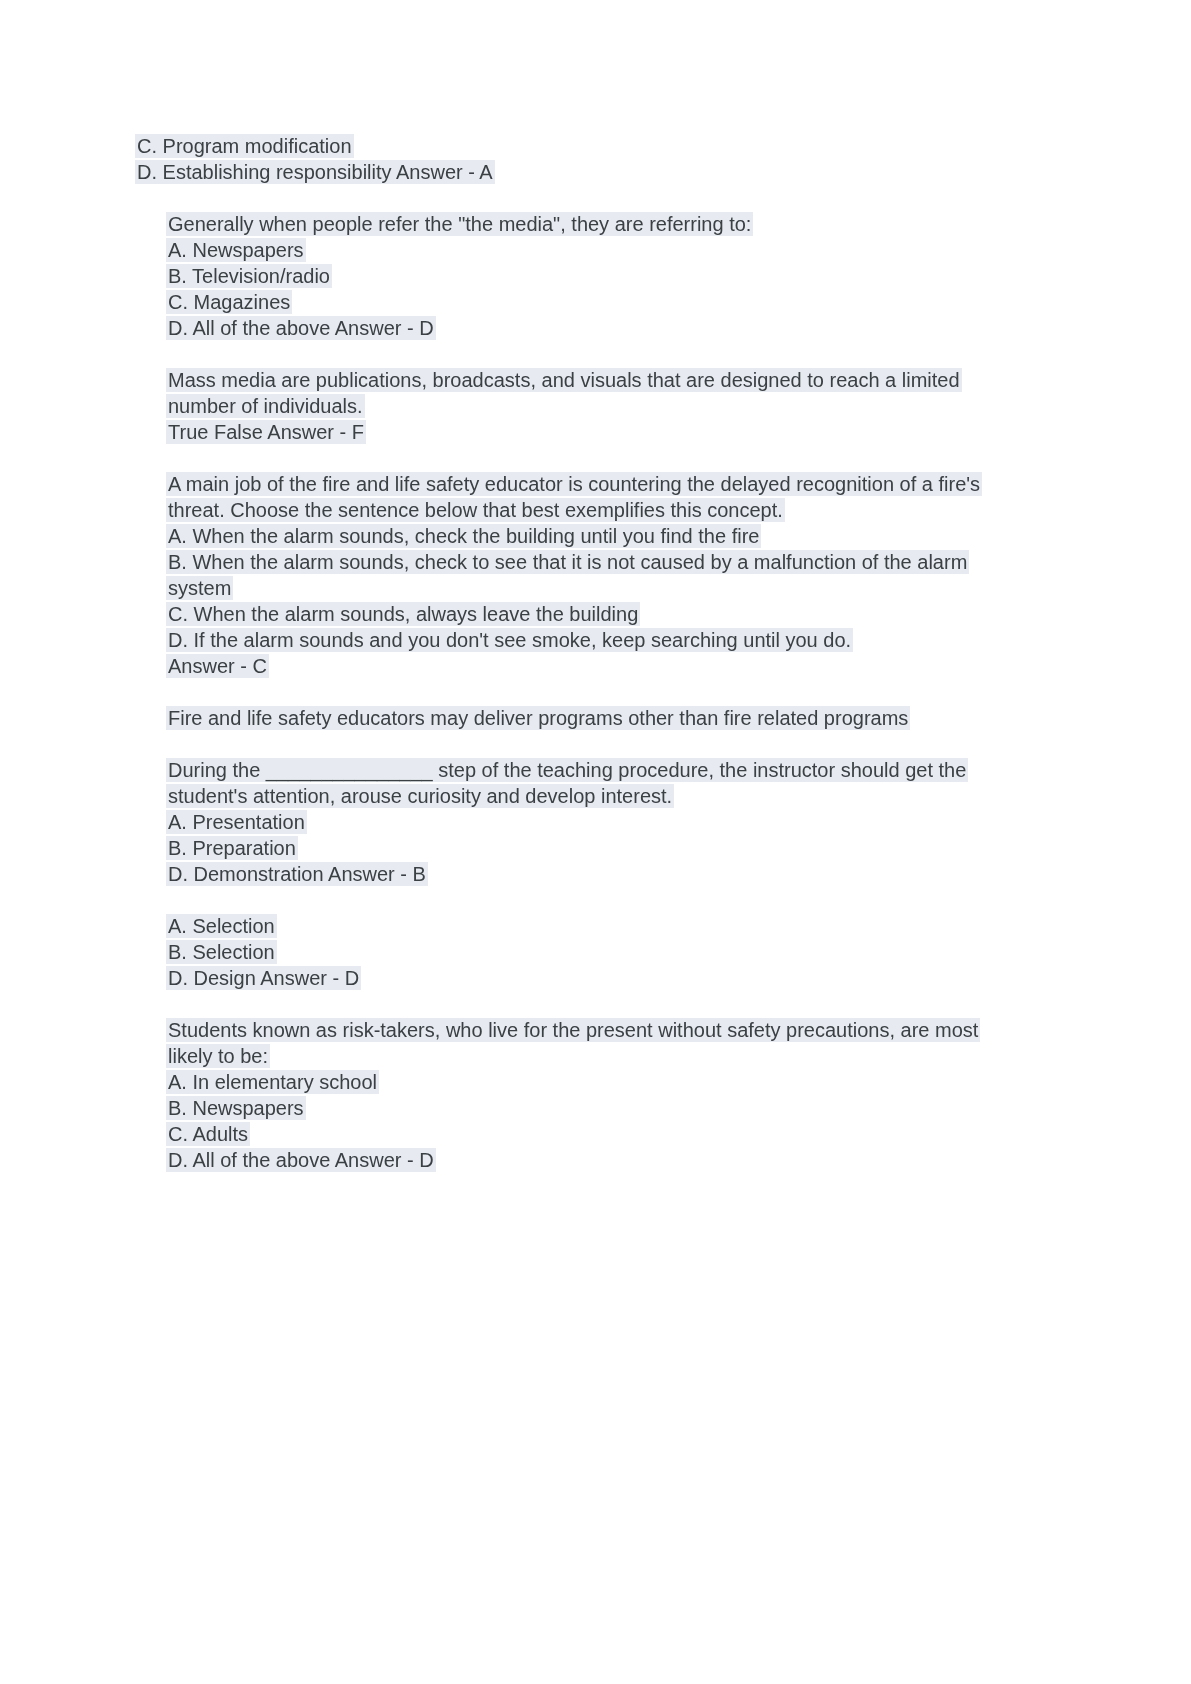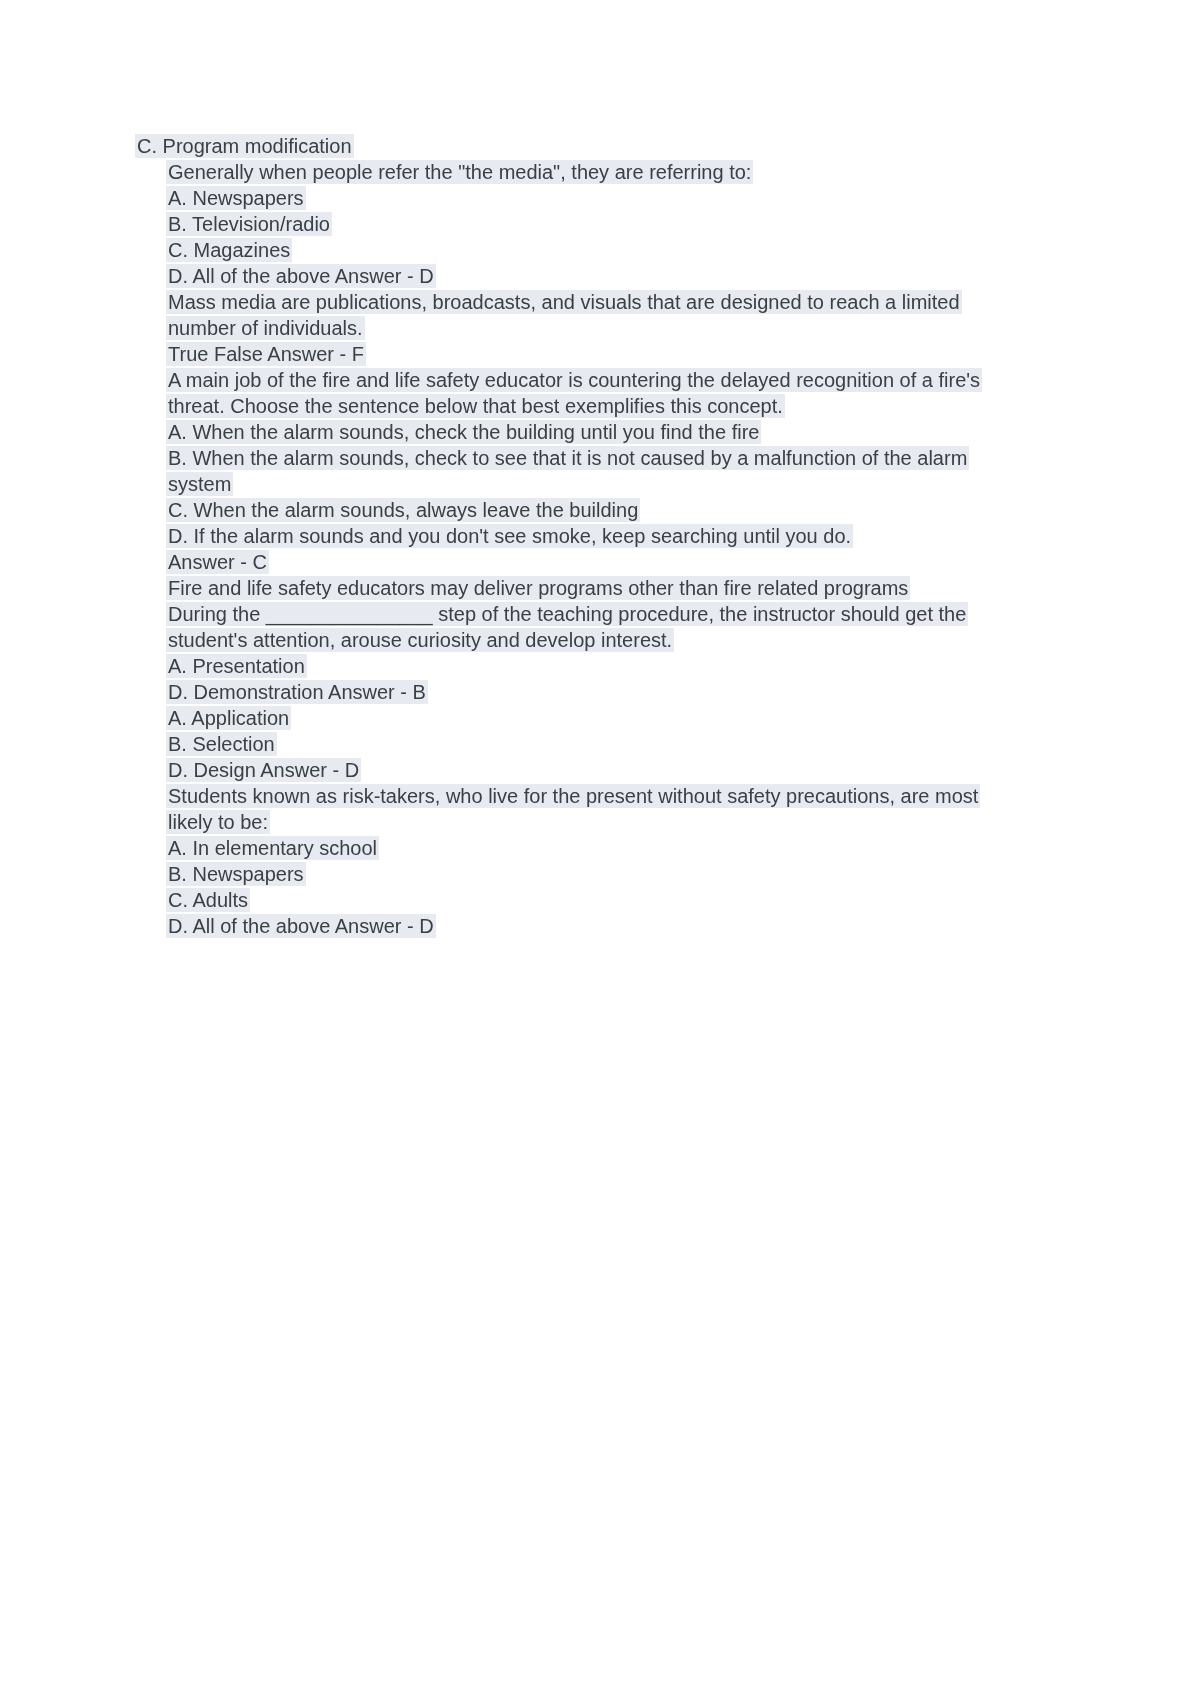--- a/index.html
+++ b/index.html
@@ -19,39 +19,41 @@
     position: absolute;
     left: 135px;
     top: 133px;
     width: 846px;
     font-size: 20px;
     line-height: 26px;
     color: var(--text-color, #3b4045);
     -webkit-font-smoothing: antialiased;
   }
   .block + .block {
+    margin-top: 26px;
     padding-left: 31px;
   }
   .line {
     min-height: 26px;
   }
   .hl {
     background-color: var(--highlight-color, #e7ebf1);
     padding: 1px 2px;
     box-decoration-break: clone;
     -webkit-box-decoration-break: clone;
   }
 </style>
 </head>
 <body>
 
 <div class="page" style="--page-bg: #ffffff; --text-color: #3b4045; --highlight-color: #e7ebf1;">
   <div class="content">
       <div class="block">
         <div class="line"><span class="hl">C. Program modification</span></div>
+        <div class="line"><span class="hl">D. Establishing responsibility Answer - A</span></div>
       </div>
       <div class="block">
         <div class="line"><span class="hl">Generally when people refer the "the media", they are referring to:</span></div>
         <div class="line"><span class="hl">A. Newspapers</span></div>
         <div class="line"><span class="hl">B. Television/radio</span></div>
         <div class="line"><span class="hl">C. Magazines</span></div>
         <div class="line"><span class="hl">D. All of the above Answer - D</span></div>
       </div>
       <div class="block">
         <div class="line"><span class="hl">Mass media are publications, broadcasts, and visuals that are designed to reach a limited number of individuals.</span></div>
@@ -64,24 +66,25 @@
         <div class="line"><span class="hl">C. When the alarm sounds, always leave the building</span></div>
         <div class="line"><span class="hl">D. If the alarm sounds and you don't see smoke, keep searching until you do.</span></div>
         <div class="line"><span class="hl">Answer - C</span></div>
       </div>
       <div class="block">
         <div class="line"><span class="hl">Fire and life safety educators may deliver programs other than fire related programs</span></div>
       </div>
       <div class="block">
         <div class="line"><span class="hl">During the _______________ step of the teaching procedure, the instructor should get the student's attention, arouse curiosity and develop interest.</span></div>
         <div class="line"><span class="hl">A. Presentation</span></div>
+        <div class="line"><span class="hl">B. Preparation</span></div>
         <div class="line"><span class="hl">D. Demonstration Answer - B</span></div>
       </div>
       <div class="block">
-        <div class="line"><span class="hl">A. Application</span></div>
+        <div class="line"><span class="hl">A. Selection</span></div>
         <div class="line"><span class="hl">B. Selection</span></div>
         <div class="line"><span class="hl">D. Design Answer - D</span></div>
       </div>
       <div class="block">
         <div class="line"><span class="hl">Students known as risk-takers, who live for the present without safety precautions, are most likely to be:</span></div>
         <div class="line"><span class="hl">A. In elementary school</span></div>
         <div class="line"><span class="hl">B. Newspapers</span></div>
         <div class="line"><span class="hl">C. Adults</span></div>
         <div class="line"><span class="hl">D. All of the above Answer - D</span></div>
       </div>

